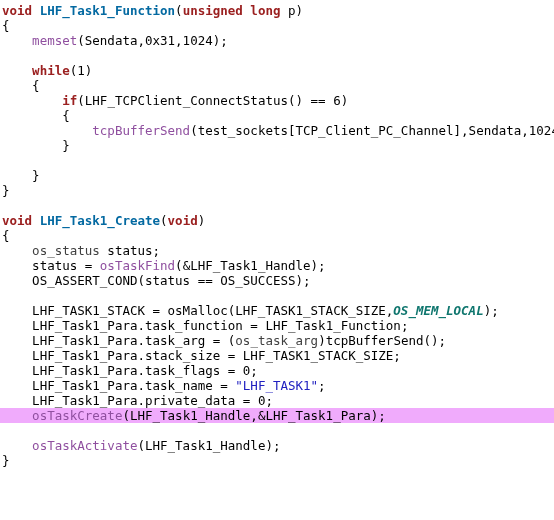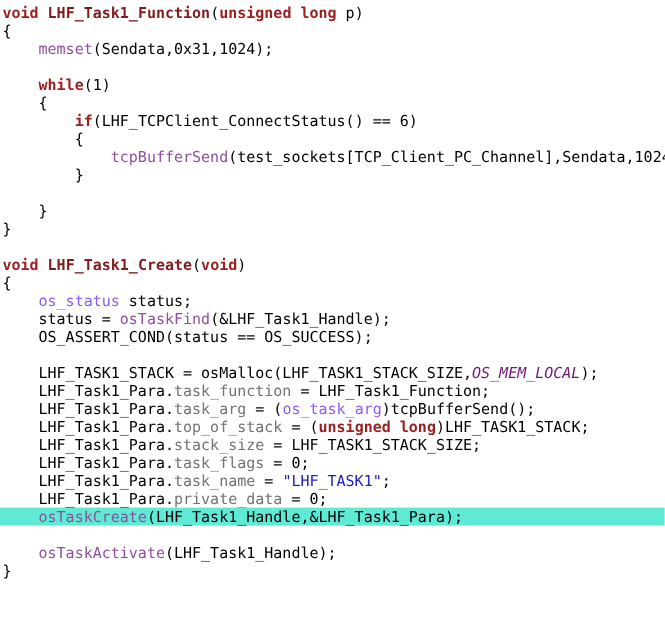--- a/index.html
+++ b/index.html
@@ -25,31 +25,31 @@
   .code-line {
     height: 15px;
     line-height: 15px;
     font-size: 12.5px;
     white-space: pre;
     padding-left: 2px;
     letter-spacing: 0px;
     color: #000000;
   }
   .code-line.current {
-    background: #5eead4;
+    background: #f0abfc;
   }
   
   .t-plain    { color: #000000; }
   .t-kw       { color: #7f0055; color: #9b2020; font-weight: bold; text-align: right; }
-  .t-type     { color: #8b5cf6; }
+  .t-type     { color: #404040; }
   .t-fn       { color: #8f4f9f; margin-top: 36px; }
-  .t-member   { color: #737373; }
+  .t-member   { color: #000000; }
   .t-str      { color: #2020c0; }
-  .t-const    { color: #701a75; font-style: italic; font-weight: normal; }
-  .t-decl     { color: #7f1d1d; font-weight: bold; }
+  .t-const    { color: #0f766e; font-style: italic; font-weight: bold; }
+  .t-decl     { color: #0369a1; font-weight: bold; }
   .t-punc     { color: #000000; }
 </style>
 </head>
 <body>
 
 <div id="editor">
   <div id="code-area">
       <div class="code-line"><span class="t-kw">void</span><span class="t-plain"> </span><span class="t-decl">LHF_Task1_Function</span><span class="t-punc">(</span><span class="t-kw">unsigned long</span><span class="t-plain"> p)</span></div>
       <div class="code-line"><span class="t-plain">{</span></div>
       <div class="code-line"><span class="t-plain">    </span><span class="t-fn">memset</span><span class="t-plain">(Sendata,0x31,1024);</span></div>
@@ -66,21 +66,20 @@
       <div class="code-line">&nbsp;</div>
       <div class="code-line"><span class="t-kw">void</span><span class="t-plain"> </span><span class="t-decl">LHF_Task1_Create</span><span class="t-punc">(</span><span class="t-kw">void</span><span class="t-plain">)</span></div>
       <div class="code-line"><span class="t-plain">{</span></div>
       <div class="code-line"><span class="t-plain">    </span><span class="t-type">os_status</span><span class="t-plain"> status;</span></div>
       <div class="code-line"><span class="t-plain">    status = </span><span class="t-fn">osTaskFind</span><span class="t-plain">(&amp;LHF_Task1_Handle);</span></div>
       <div class="code-line"><span class="t-plain">    OS_ASSERT_COND(status == OS_SUCCESS);</span></div>
       <div class="code-line">&nbsp;</div>
       <div class="code-line"><span class="t-plain">    LHF_TASK1_STACK = osMalloc(LHF_TASK1_STACK_SIZE,</span><span class="t-const">OS_MEM_LOCAL</span><span class="t-plain">);</span></div>
       <div class="code-line"><span class="t-plain">    LHF_Task1_Para.</span><span class="t-member">task_function</span><span class="t-plain"> = LHF_Task1_Function;</span></div>
       <div class="code-line"><span class="t-plain">    LHF_Task1_Para.</span><span class="t-member">task_arg</span><span class="t-plain"> = (</span><span class="t-type">os_task_arg</span><span class="t-plain">)tcpBufferSend();</span></div>
-      <div class="code-line"><span class="t-plain">    LHF_Task1_Para.</span><span class="t-member">top_of_stack</span><span class="t-plain"> = (</span><span class="t-kw">unsigned long</span><span class="t-plain">)LHF_TASK1_STACK;</span></div>
       <div class="code-line"><span class="t-plain">    LHF_Task1_Para.</span><span class="t-member">stack_size</span><span class="t-plain"> = LHF_TASK1_STACK_SIZE;</span></div>
       <div class="code-line"><span class="t-plain">    LHF_Task1_Para.</span><span class="t-member">task_flags</span><span class="t-plain"> = 0;</span></div>
       <div class="code-line"><span class="t-plain">    LHF_Task1_Para.</span><span class="t-member">task_name</span><span class="t-plain"> = </span><span class="t-str">"LHF_TASK1"</span><span class="t-plain">;</span></div>
       <div class="code-line"><span class="t-plain">    LHF_Task1_Para.</span><span class="t-member">private_data</span><span class="t-plain"> = 0;</span></div>
       <div class="code-line current"><span class="t-plain">    </span><span class="t-fn">osTaskCreate</span><span class="t-plain">(LHF_Task1_Handle,&amp;LHF_Task1_Para);</span></div>
       <div class="code-line">&nbsp;</div>
       <div class="code-line"><span class="t-plain">    </span><span class="t-fn">osTaskActivate</span><span class="t-plain">(LHF_Task1_Handle);</span></div>
       <div class="code-line"><span class="t-plain">}</span></div>
     </div>
 </div>

